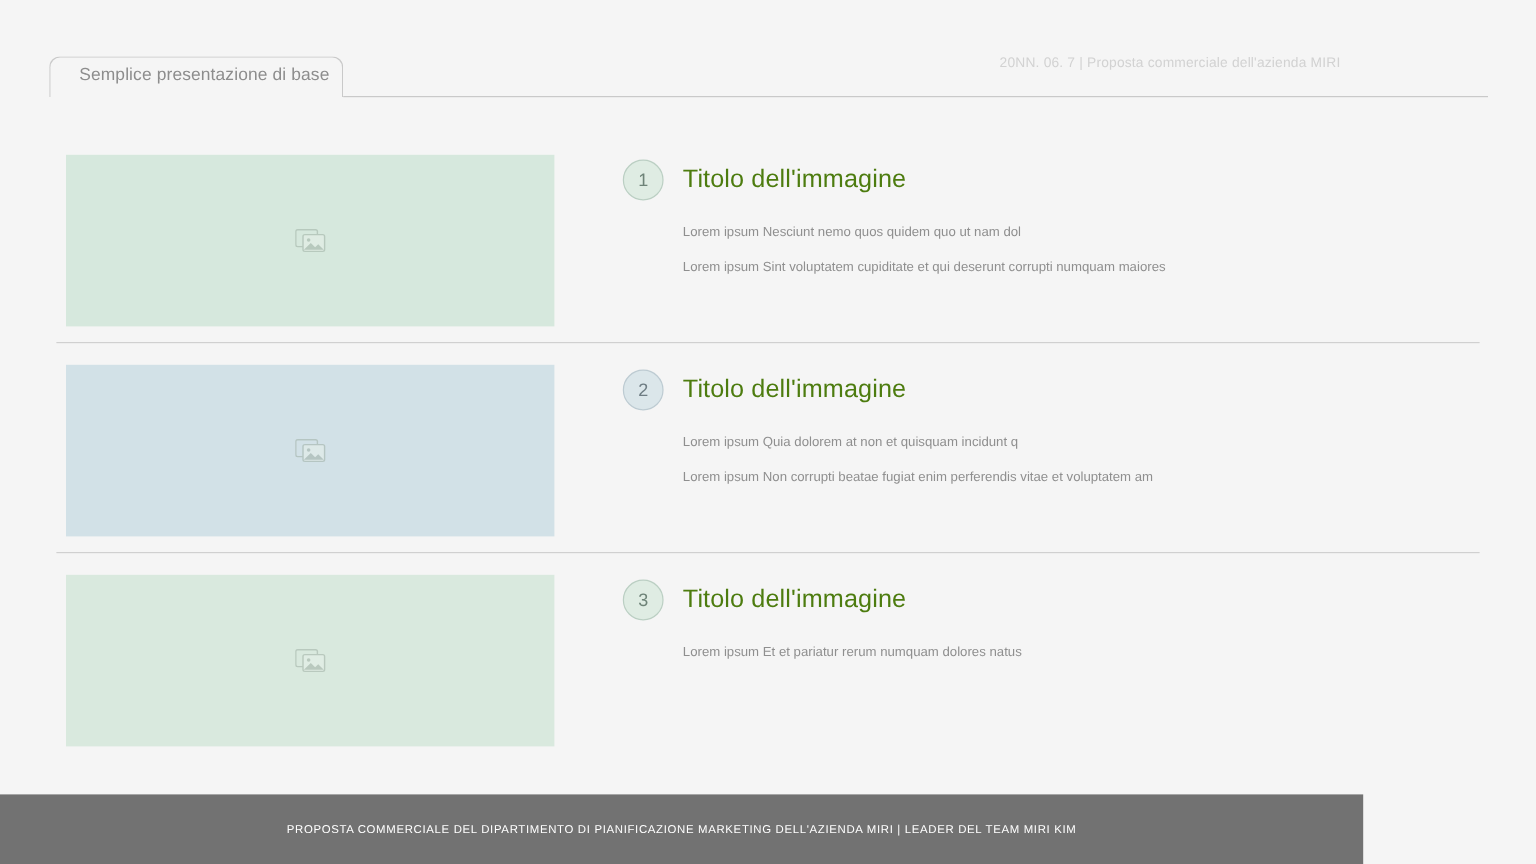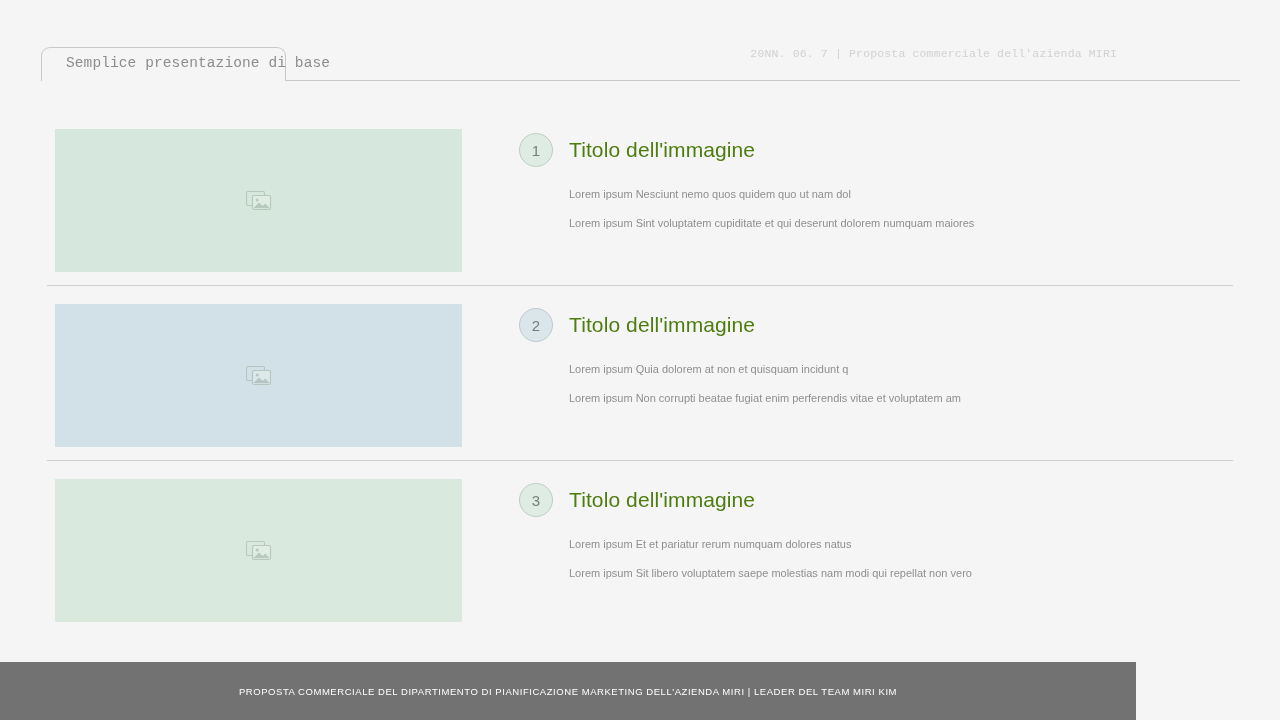--- a/index.html
+++ b/index.html
@@ -22,21 +22,20 @@
     background: #f5f5f5;
   }
 
   
   #header {
     position: absolute;
     left: 0;
     top: 0;
     width: 1157px;
     height: 92px;
-    font-family: Liberation Mono, monospace;
   }
 
   #tab {
     position: absolute;
     left: 41px;
     top: 47px;
     width: 245px;
     height: 34px;
     box-sizing: border-box;
     border: 1px solid #c9c9c9;
@@ -211,21 +210,21 @@
             </svg>
           </span>
         </div>
         <div class="text-col">
           <div class="title-line">
             <div class="badge green">1</div>
             <div class="row-title">Titolo dell'immagine</div>
           </div>
           <div class="bullets">
             <div class="bullet">Lorem ipsum Nesciunt nemo quos quidem quo ut nam dol</div>
-            <div class="bullet">Lorem ipsum Sint voluptatem cupiditate et qui deserunt dolorem numquam maiores</div>
+            <div class="bullet">Lorem ipsum Sint voluptatem cupiditate et qui deserunt corrupti numquam maiores</div>
           </div>
         </div>
       </div>
       <div class="row">
         <div class="row-divider"></div>
         <div class="thumb" style="background:#d2e1e7">
           <span class="thumb-icon">
             <svg viewBox="0 0 26 24" width="26" height="24">
               <rect x="0.5" y="2.5" width="18" height="14" rx="1.5" fill="none" stroke="#9aab9f" stroke-width="1.2"></rect>
               <rect x="6.5" y="6.5" width="18" height="14" rx="1.5" fill="#e8f1ea" stroke="#9aab9f" stroke-width="1.2"></rect>
@@ -257,21 +256,20 @@
             </svg>
           </span>
         </div>
         <div class="text-col">
           <div class="title-line">
             <div class="badge green">3</div>
             <div class="row-title">Titolo dell'immagine</div>
           </div>
           <div class="bullets">
             <div class="bullet">Lorem ipsum Et et pariatur rerum numquam dolores natus</div>
-            <div class="bullet">Lorem ipsum Sit libero voluptatem saepe molestias nam modi qui repellat non vero</div>
           </div>
         </div>
       </div>
     </div>
 
   <div id="footer">
     <div id="footer-text">PROPOSTA COMMERCIALE DEL DIPARTIMENTO DI PIANIFICAZIONE MARKETING DELL'AZIENDA MIRI | LEADER DEL TEAM MIRI KIM</div>
   </div>
 
 </div>

